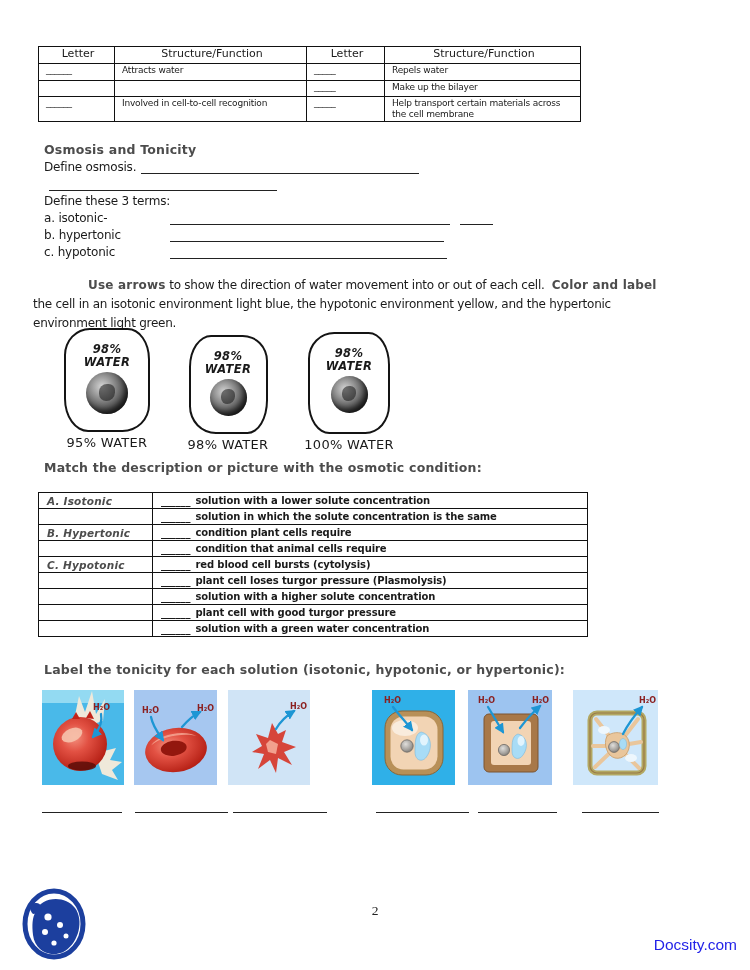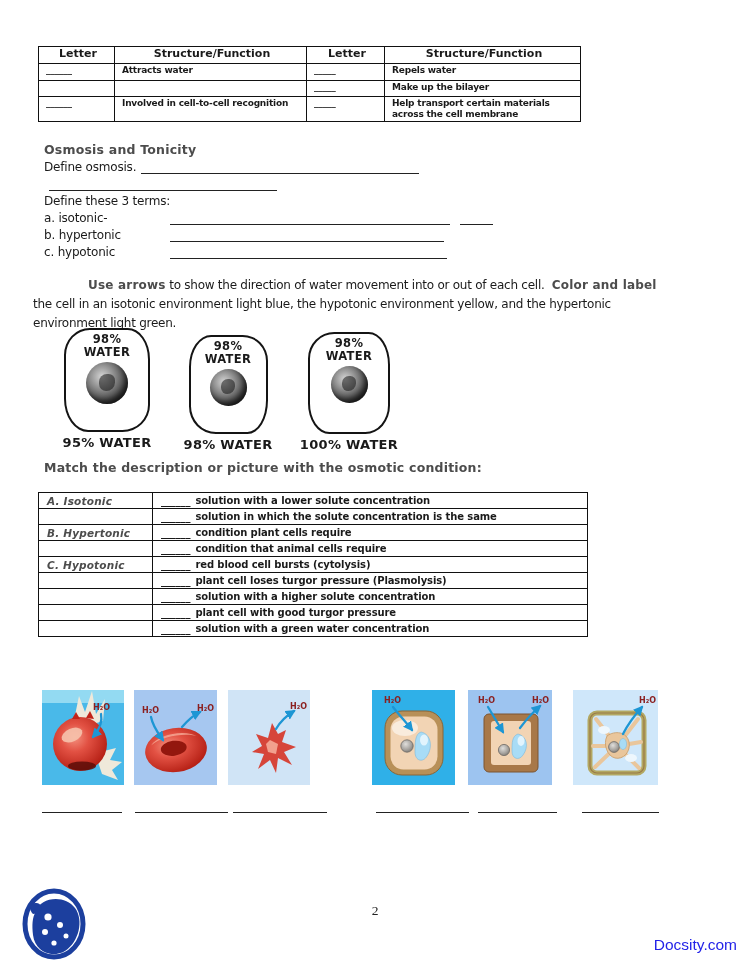--- a/index.html
+++ b/index.html
@@ -2,44 +2,44 @@
 <html><head>
 <meta charset="utf-8">
 <style>
   html,body{margin:0;padding:0;background:#888;}
   .page{position:relative;width:750px;height:970px;background:#ffffff;overflow:hidden;
         font-family:"DejaVu Sans",sans-serif;color:#1a1a1a;}
   
   table{border-collapse:collapse;}
   .ttable{position:absolute;left:38px;top:46px;width:542px;table-layout:fixed;}
   .ttable th,.ttable td{border:1.4px solid #111;font-size:9px;letter-spacing:-0.2px;
-        padding:1px 4px 1px 7px;vertical-align:top;text-align:left;font-weight:bold;line-height:11px;}
+        padding:1px 4px 1px 7px;vertical-align:top;text-align:left;font-weight:normal;line-height:11px;}
   .ttable th{text-align:center;font-size:11px;height:14px;letter-spacing:0;}
   .ttable tr.r1 td{height:14px;} .ttable tr.r2 td{height:13px;} .ttable tr.r3 td{height:22px;}
   
   .osec{position:absolute;left:44px;top:139px;width:600px;font-size:12px;letter-spacing:-0.2px;}
   .orow{height:17px;display:flex;align-items:flex-end;}
   .script{font-weight:bold;color:#4c4c4c;letter-spacing:0.2px;}
   .oheading{font-size:12.5px;height:18px;}
   .iline{display:inline-block;border-bottom:1.5px solid #222;height:2px;}
   .termlab{display:inline-block;width:126px;}
   
   .instr{position:absolute;left:33px;top:276px;width:644px;font-size:12px;line-height:19px;
          letter-spacing:-0.25px;text-indent:55px;}
   
   .wwrap{position:absolute;text-align:center;}
   .wcell{border:2.4px solid #141414;background:#fff;margin:0 auto;
          border-radius:30% 26% 32% 28% / 26% 30% 26% 32%;}
-  .wcell .lbl{font-weight:bold;font-size:11.5px;line-height:13px;margin-top:3px;letter-spacing:0.4px;}
+  .wcell .lbl{font-weight:bold;font-size:11.5px;line-height:13px;margin-top:13px;letter-spacing:0.4px;font-style:italic;}
   .nucleus{border-radius:50%;margin:3px auto 0;
      background:radial-gradient(circle at 38% 35%, #d6d6d6 0%, #8f8f8f 32%, #343434 72%, #0d0d0d 100%);
      box-shadow:inset -3px -4px 5px rgba(0,0,0,.5);position:relative;}
   .nucleus::after{content:"";position:absolute;left:30%;top:28%;width:40%;height:40%;
      border-radius:50% 40% 55% 45%;background:rgba(20,20,20,.55);}
-  .wcap{font-weight:bold;font-size:13px;letter-spacing:0.3px;margin-top:3px;}
+  .wcap{font-weight:normal;font-size:13px;letter-spacing:0.3px;margin-top:3px;}
   
   .mhead{position:absolute;left:44px;top:460px;font-size:12.5px;}
   .mtable{position:absolute;left:38px;top:492px;width:550px;table-layout:fixed;border-radius:10px;}
   .mtable td{border:1.4px solid #111;font-size:10px;font-weight:bold;letter-spacing:-0.1px;
         padding:0 4px 0 8px;height:15px;vertical-align:middle;line-height:12px;}
   .mtable td.mleft{font-style:italic;color:#4c4c4c;font-size:10.5px;letter-spacing:0.2px;}
   .mtable .blank{margin-right:5px;}
   
   .lhead{position:absolute;left:44px;top:662px;font-size:12.5px;}
   .timg{position:absolute;top:690px;height:95px;}
@@ -203,20 +203,21 @@
           <td class="mleft"></td>
           <td><span class="blank">______</span><span>plant cell with good turgor pressure</span></td>
         </tr>
     <tr>
           <td class="mleft"></td>
           <td><span class="blank">______</span><span>solution with a green water concentration</span></td>
         </tr>
   </tbody>
     </table>
 
+  <div class="lhead script">Label the tonicity for each solution (isotonic, hypotonic, or hypertonic):</div>
 
   <div class="timg" style="left:42px;width:82px">
     <svg viewBox="0 0 82 95" width="82" height="95">
       <rect x="0" y="0" width="82" height="95" fill="#49b9e9"></rect>
       <rect x="0" y="0" width="82" height="13" fill="#93daf2"></rect>
       <polygon points="32,30 37,6 43,22 50,1 54,24 63,9 61,31 48,35" fill="#efe9da"></polygon>
       <polygon points="58,62 74,58 68,70 80,72 70,80 76,90 60,84 56,72" fill="#efe9da"></polygon>
       <circle cx="38" cy="54" r="27" fill="url(#rbc)"></circle>
       <ellipse cx="30" cy="45" rx="11" ry="6.5" fill="#f6c2ac" opacity="0.9" transform="rotate(-24 30 45)"></ellipse>
       <ellipse cx="40" cy="76" rx="14" ry="4.5" fill="#5a0d08" opacity="0.85"></ellipse>

